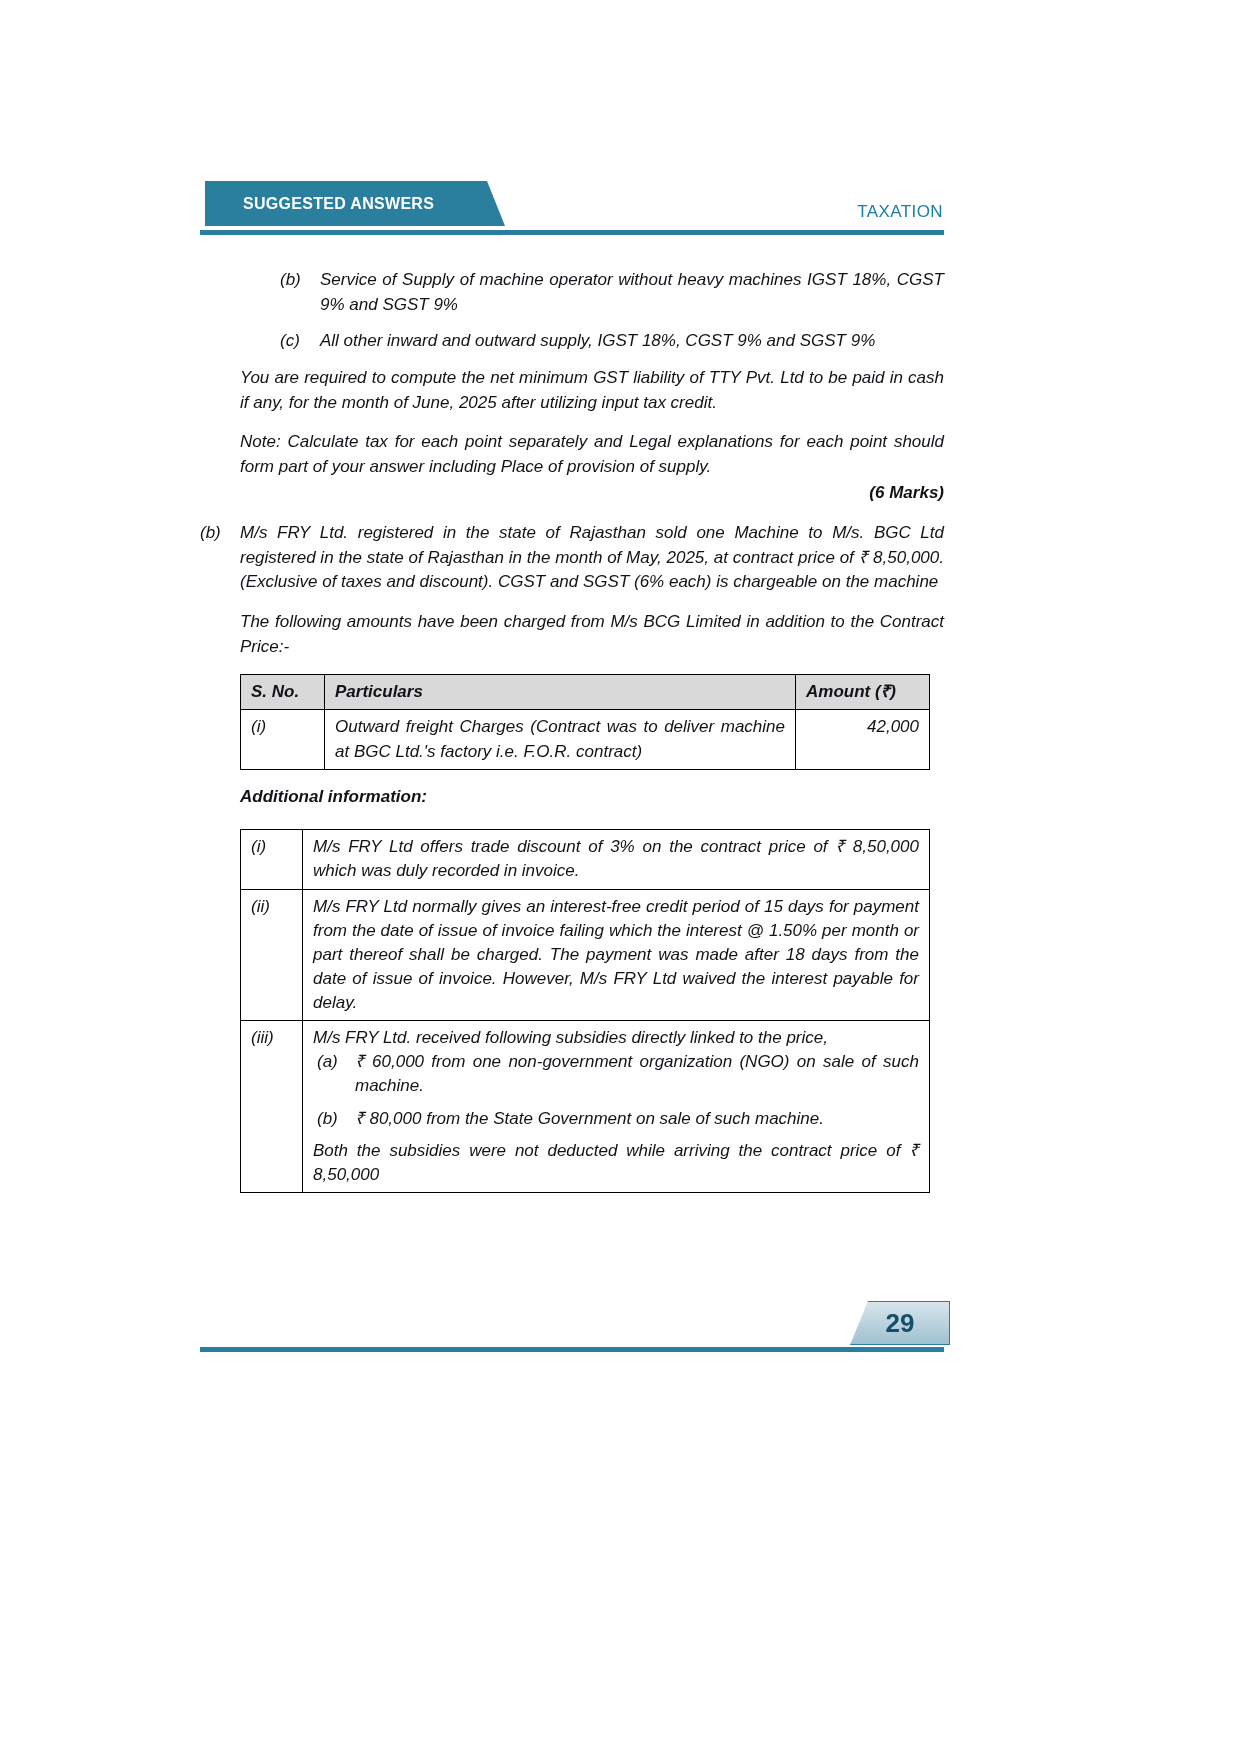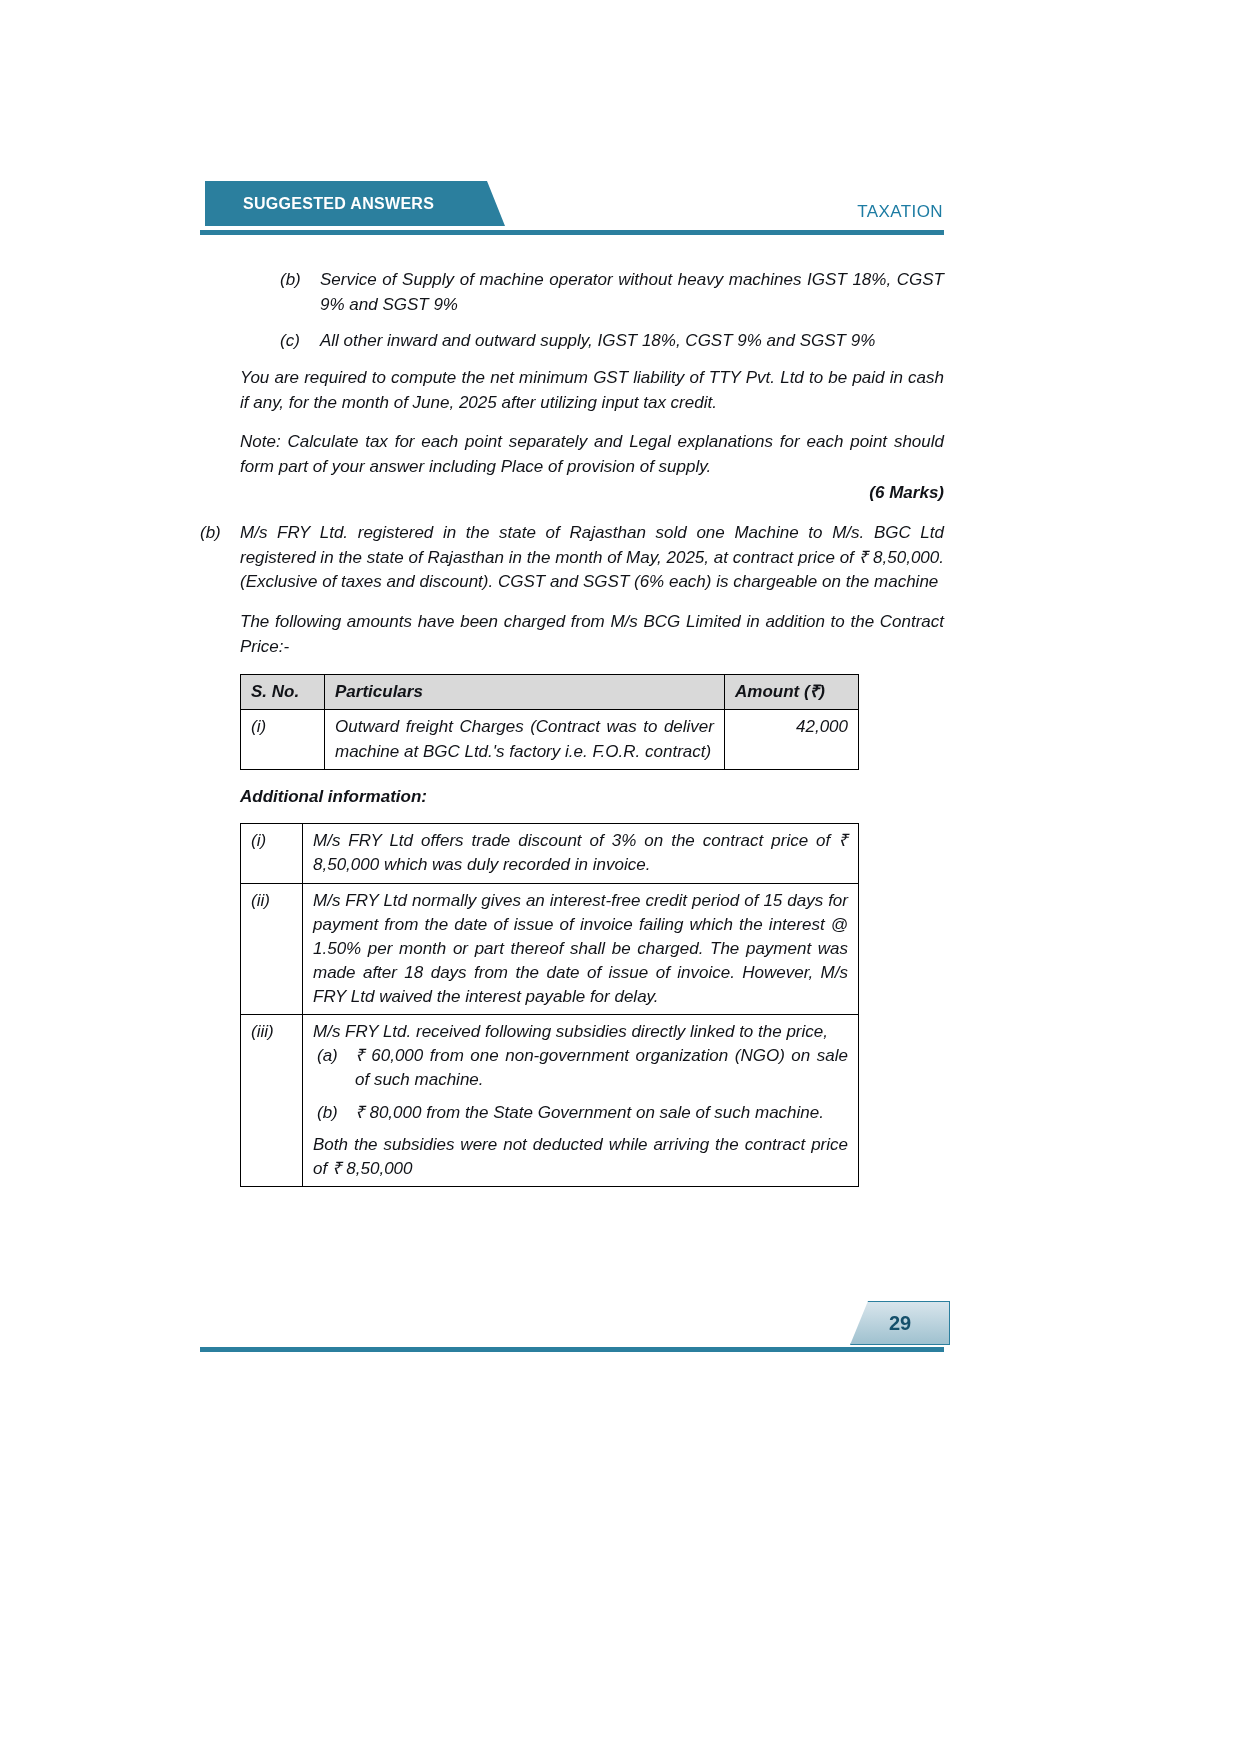--- a/index.html
+++ b/index.html
@@ -43,21 +43,21 @@
   .block { margin-bottom:15px; }
   .li { display:flex; }
   .li .lbl { flex:0 0 40px; }
   .li .txt { flex:1; text-align:justify; }
   .li.sub { margin-left:80px; margin-bottom:12px; }
   .para { margin-left:40px; text-align:justify; }
   .marks { text-align:right; font-weight:bold; margin-top:2px; }
   .heading { margin-left:40px; font-weight:bold; }
   
   table {
-    margin-left:40px; width:619px;
+    margin-left:40px; width:690px;
     border-collapse:collapse;
     font-style:italic; font-size:17px; line-height:1.42;
   }
   th, td {
     border:1px solid #000;
     vertical-align:top;
     padding:5px 10px;
     text-align:left;
   }
   .t1 th { background:#d9d9d9; font-weight:bold; }
@@ -74,21 +74,21 @@
   .subitem .txt { flex:1; text-align:justify; }
   
   .page-box {
     position:absolute; left:850px; top:1301px;
     width:100px; height:44px;
     background:linear-gradient(180deg,#d8e5ec 0%, #9fc1cf 100%);
     border:1px solid #2b7f9e;
     clip-path:polygon(18% 0, 100% 0, 100% 100%, 0 100%);
     display:flex; align-items:center; justify-content:center;
   }
-  .page-box span { color:#15506b; font-weight:bold; font-size:20px; }
+  .page-box span { color:#15506b; font-weight:bold; font-size:26px; }
   .footer-rule {
     position:absolute; left:200px; top:1347px; width:744px; height:4px;
     border-top:4px solid #2b7f9e;
     border-bottom:1px solid #2b7f9e;
   }
 </style>
 </head>
 <body>
 
 <div class="page">
@@ -131,21 +131,21 @@
         <th class="c-amt">Amount (₹)</th>
       </tr>
       <tr>
         <td>(i)</td>
         <td class="part">Outward freight Charges (Contract was to deliver machine at BGC Ltd.'s factory i.e. F.O.R. contract)</td>
         <td class="amt">42,000</td>
       </tr>
     </tbody>
       </table>
 
-    <p class="heading" style="margin-bottom:14px;font-style:italic;">Additional information:</p>
+    <p class="heading" style="margin-bottom:20px;font-style:italic;">Additional information:</p>
 
     <table class="t2">
       <tbody>
           <tr>
         <td class="c-sno">(i)</td>
         <td class="txt">M/s FRY Ltd offers trade discount of 3% on the contract price of ₹ 8,50,000 which was duly recorded in invoice.</td>
       </tr>
       <tr>
         <td class="c-sno">(ii)</td>
         <td class="txt">M/s FRY Ltd normally gives an interest-free credit period of 15 days for payment from the date of issue of invoice failing which the interest @ 1.50% per month or part thereof shall be charged. The payment was made after 18 days from the date of issue of invoice. However, M/s FRY Ltd waived the interest payable for delay.</td>

